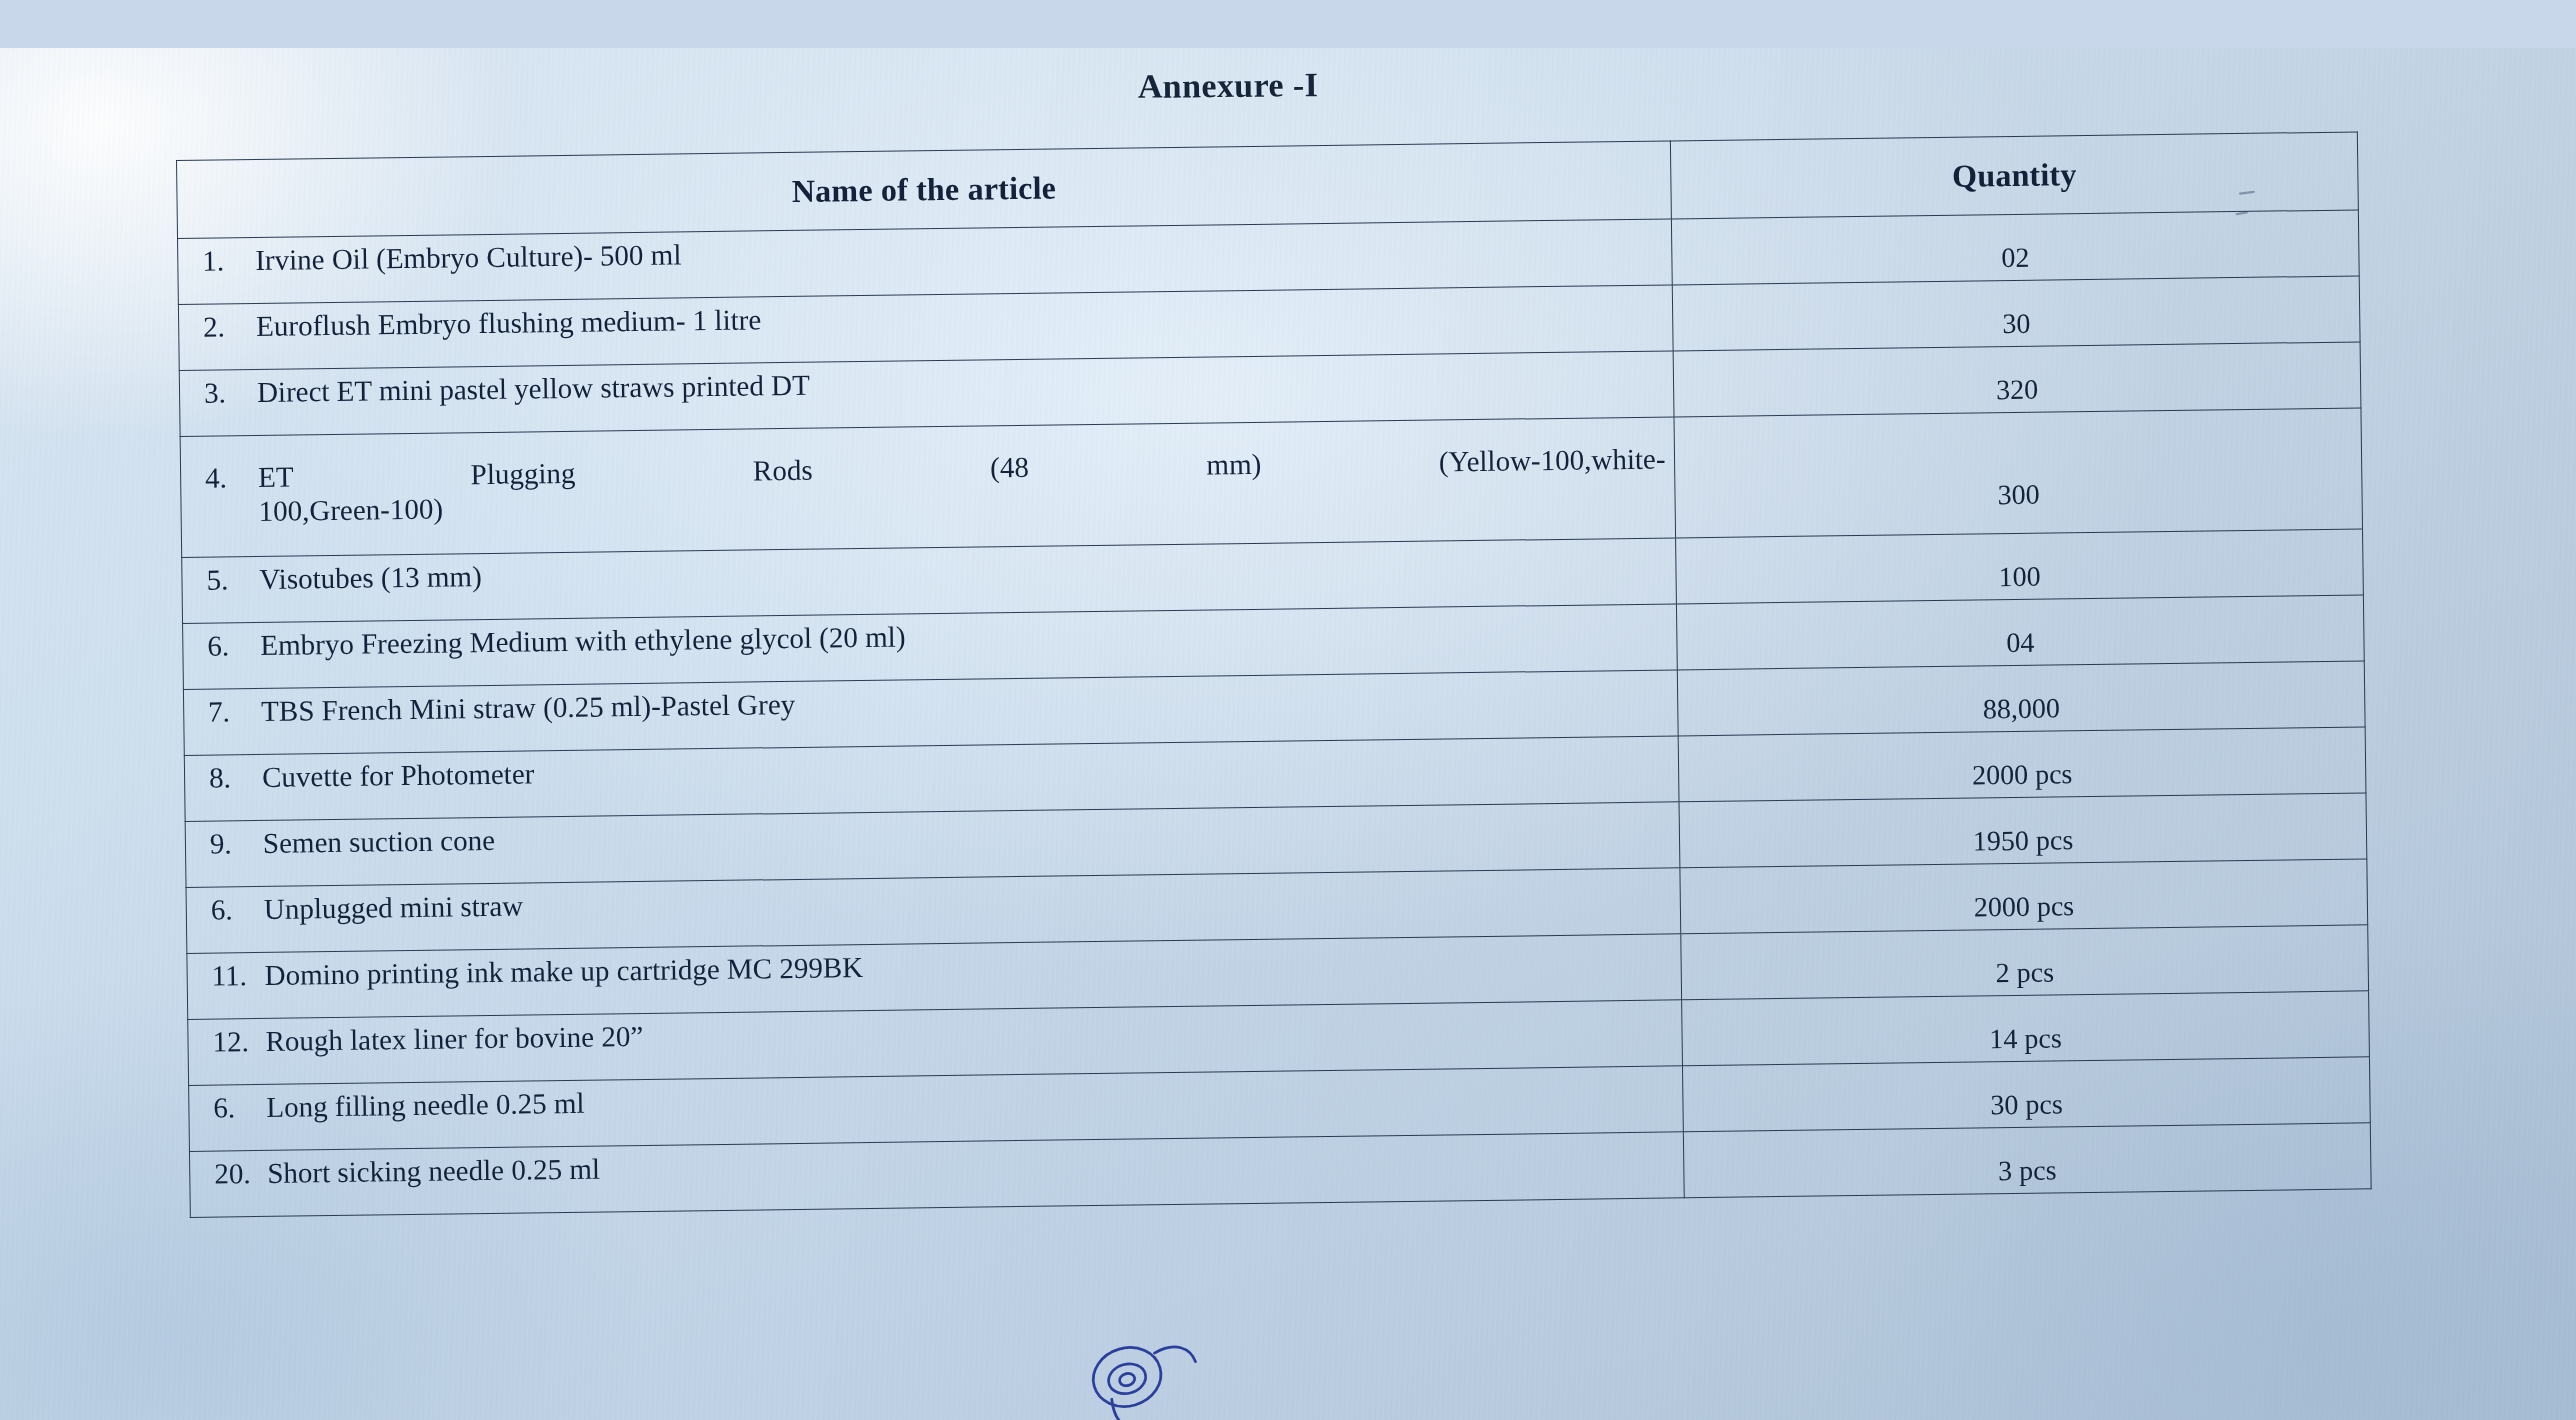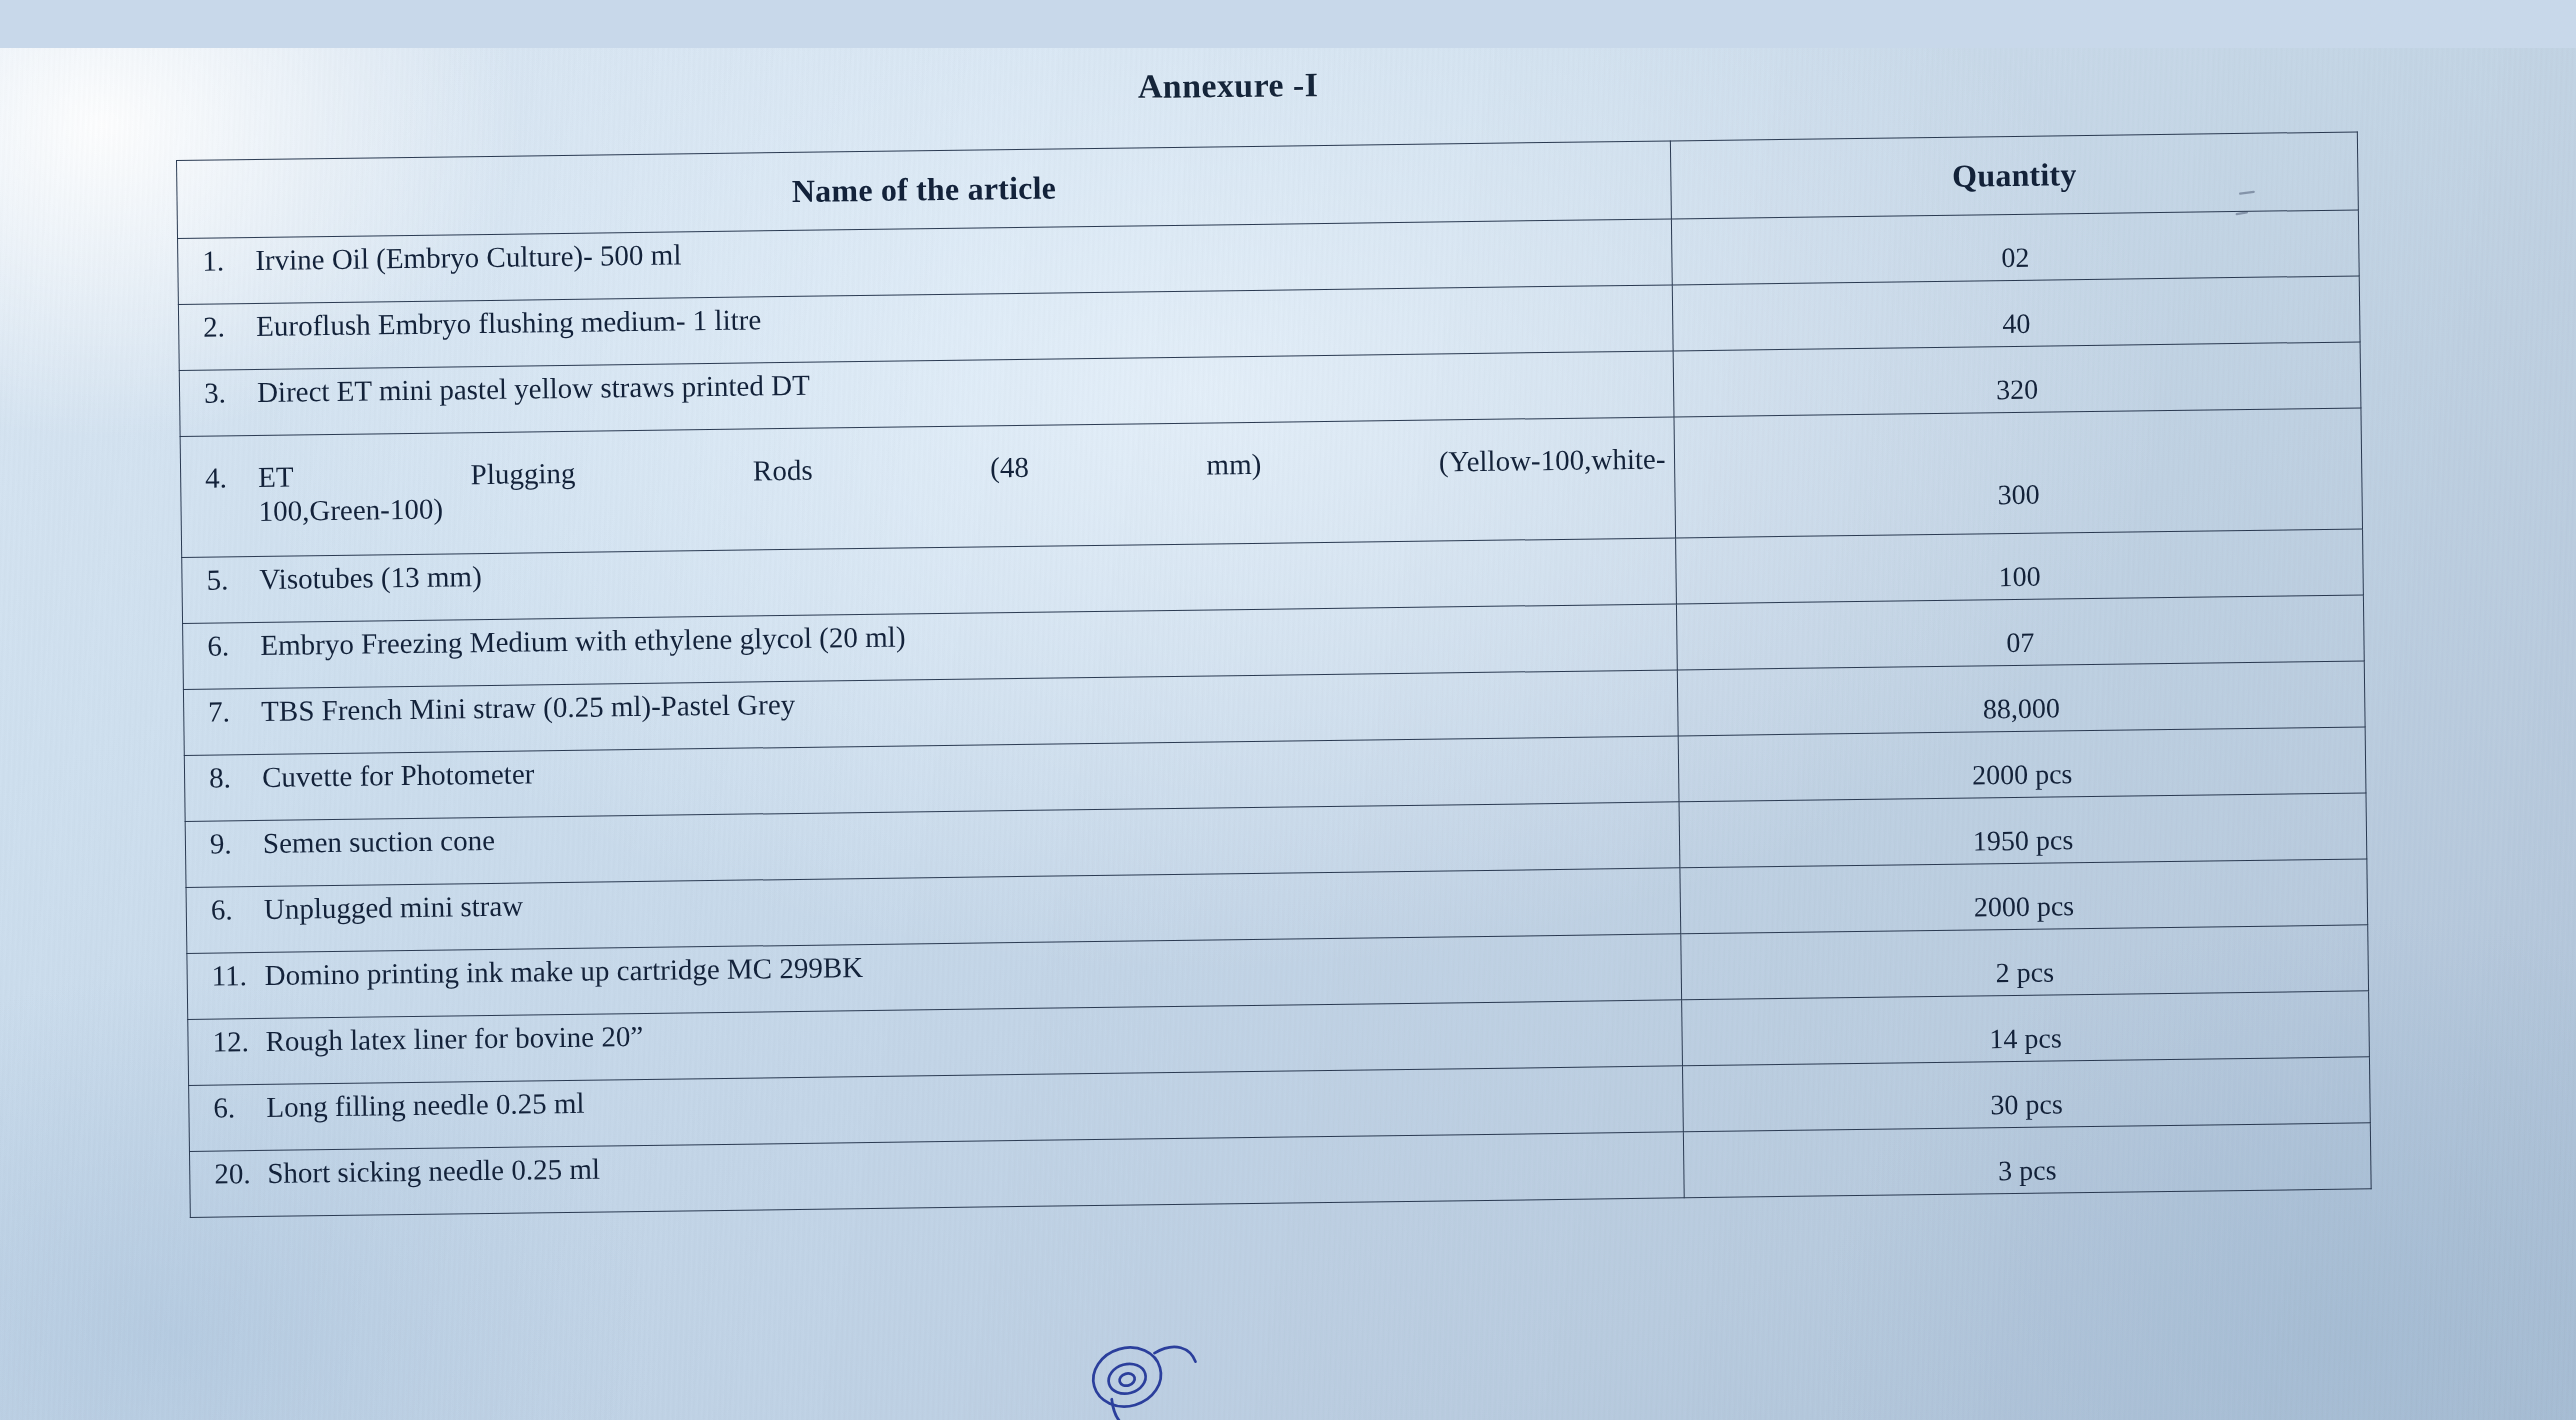--- a/index.html
+++ b/index.html
@@ -172,21 +172,21 @@
           <td class="qty">
             <span class="nudge-dn">02</span>
           </td>
         </tr>
 
         <tr class="r1">
           <td class="article">
             <span class="num nudge-up">2.</span><span class="txt nudge-up">Euroflush Embryo flushing medium- 1 litre</span>
           </td>
           <td class="qty">
-            <span class="nudge-dn">40</span>
+            <span class="nudge-dn">30</span>
           </td>
         </tr>
 
         <tr class="r1">
           <td class="article">
             <span class="num nudge-up">3.</span><span class="txt nudge-up">Direct ET mini pastel yellow straws printed DT</span>
           </td>
           <td class="qty">
             <span class="nudge-dn">320</span>
           </td>
@@ -212,21 +212,21 @@
           <td class="qty">
             <span class="nudge-dn">100</span>
           </td>
         </tr>
 
         <tr class="r1">
           <td class="article">
             <span class="num nudge-up">6.</span><span class="txt nudge-up">Embryo Freezing Medium with ethylene glycol (20 ml)</span>
           </td>
           <td class="qty">
-            <span class="nudge-dn">07</span>
+            <span class="nudge-dn">04</span>
           </td>
         </tr>
 
         <tr class="r1">
           <td class="article">
             <span class="num nudge-up">7.</span><span class="txt nudge-up">TBS French Mini straw (0.25 ml)-Pastel Grey</span>
           </td>
           <td class="qty">
             <span class="nudge-dn">88,000</span>
           </td>

